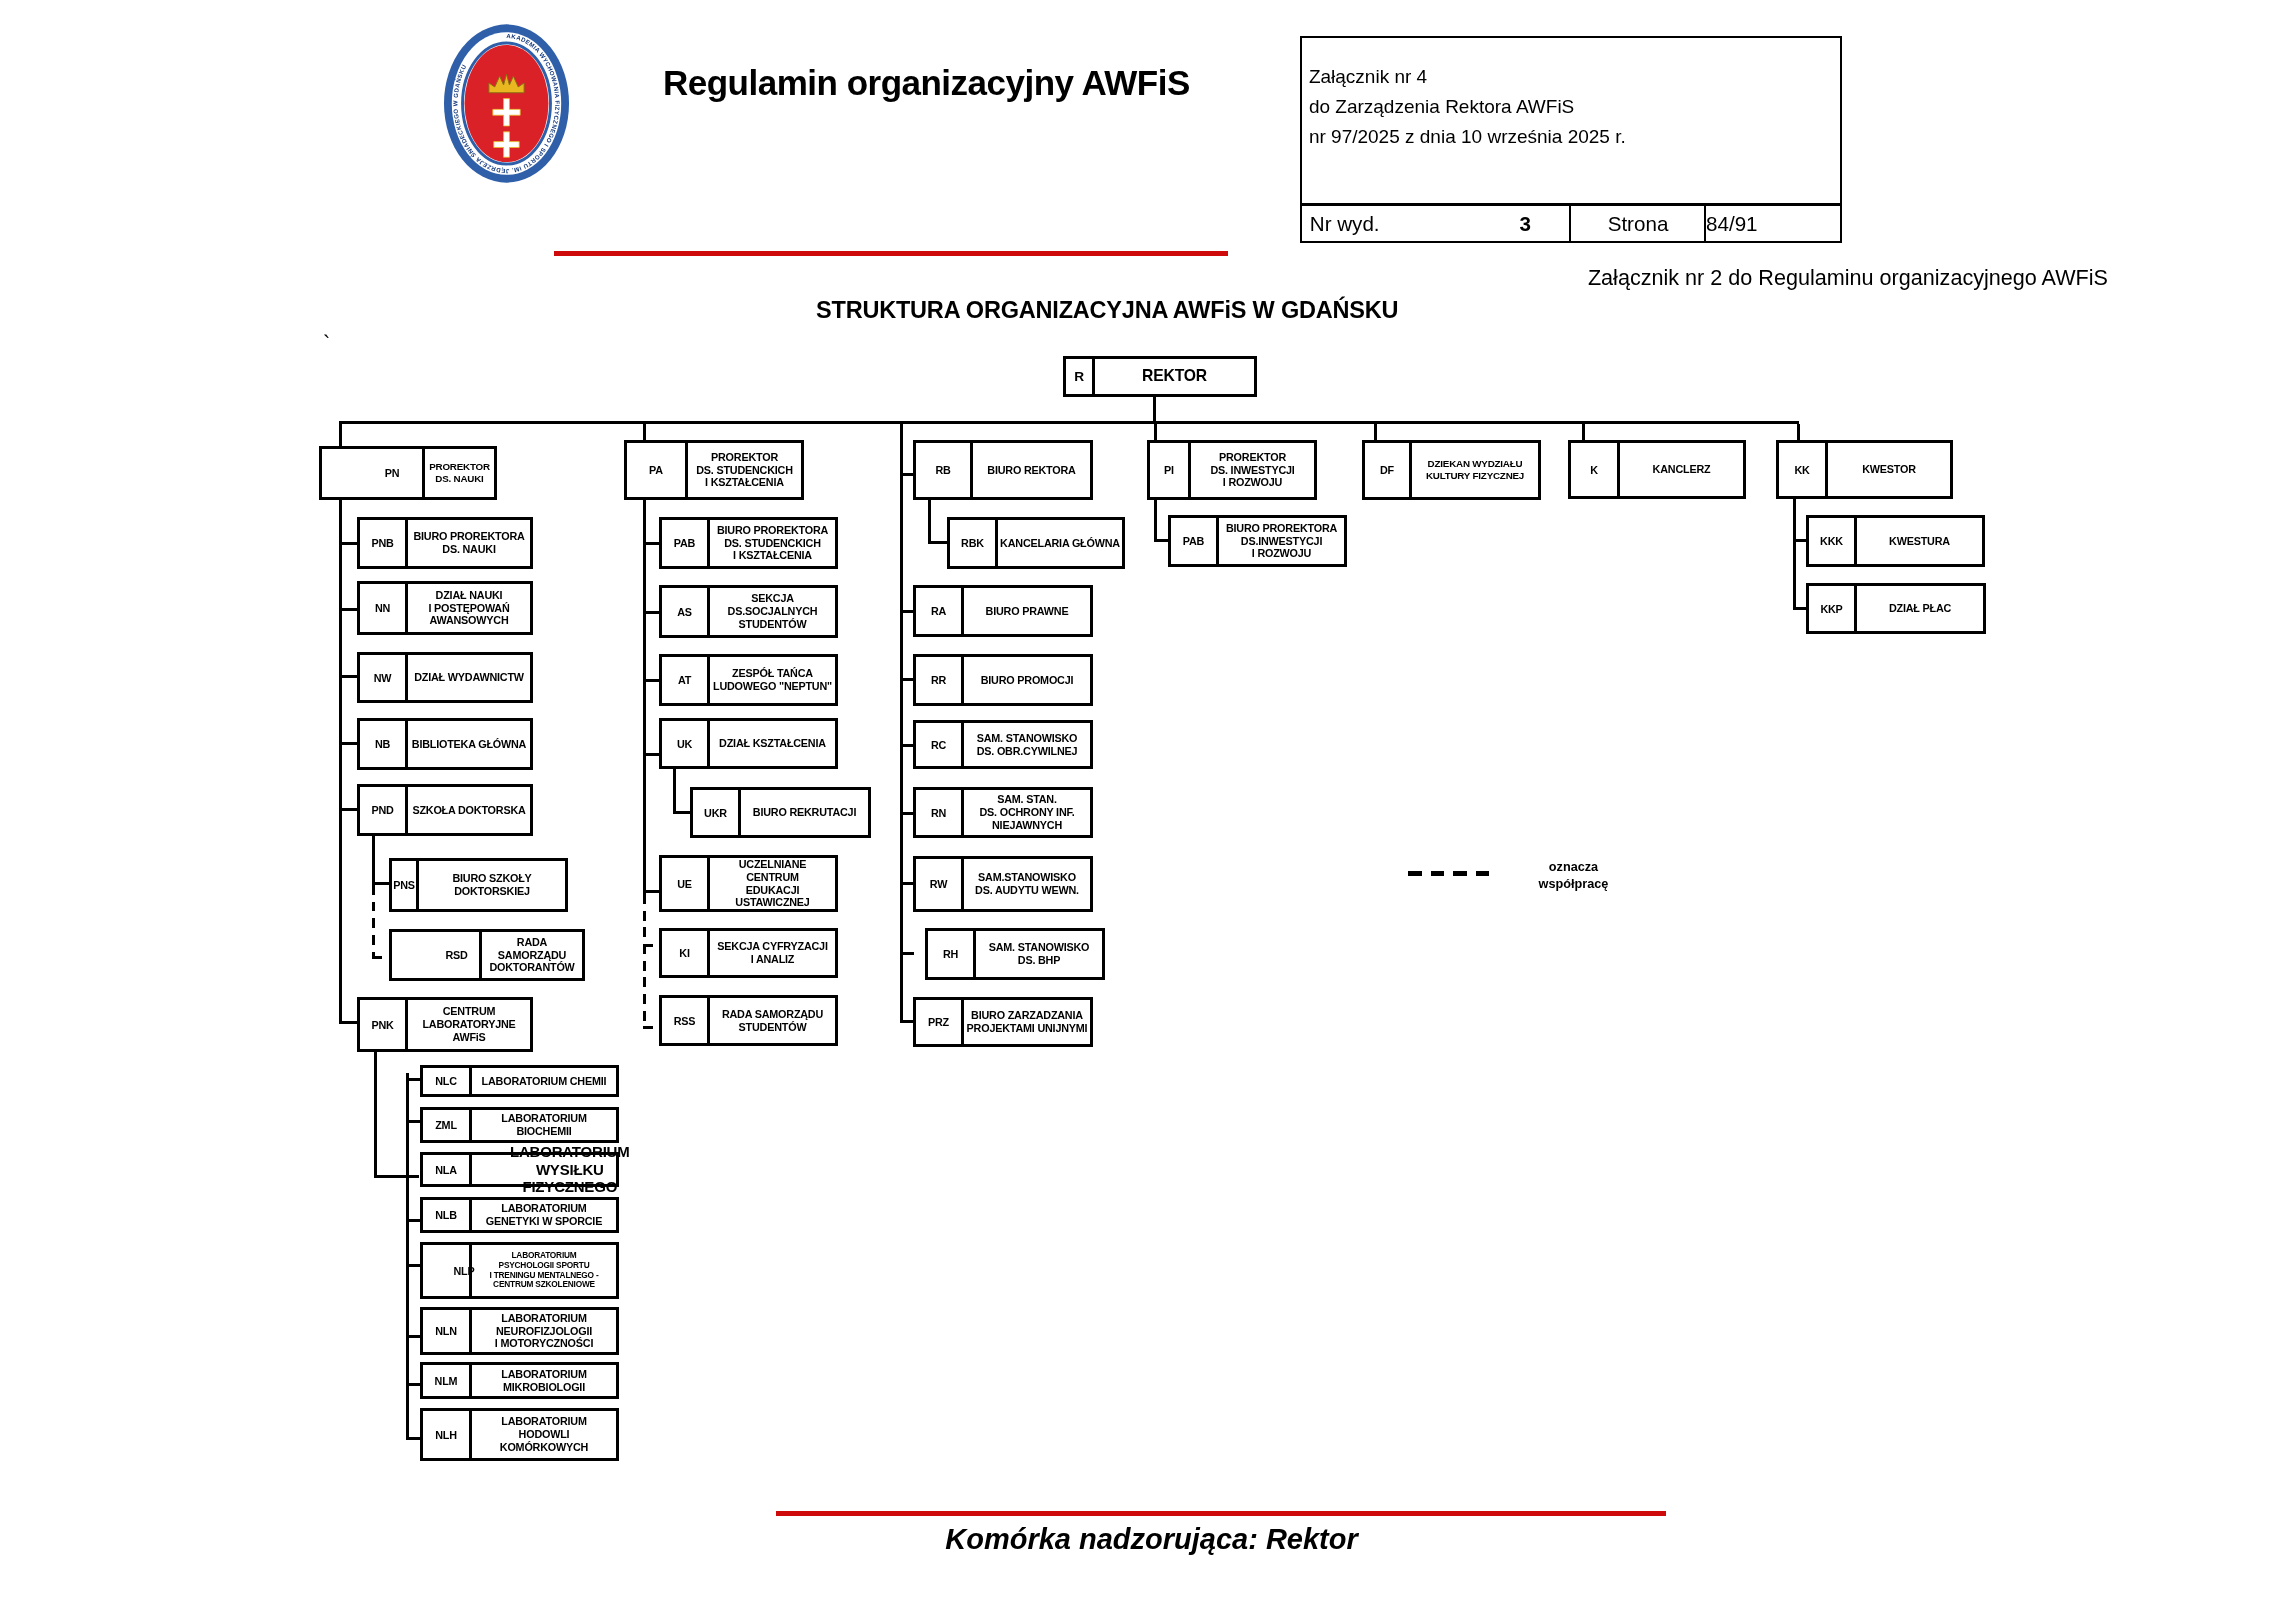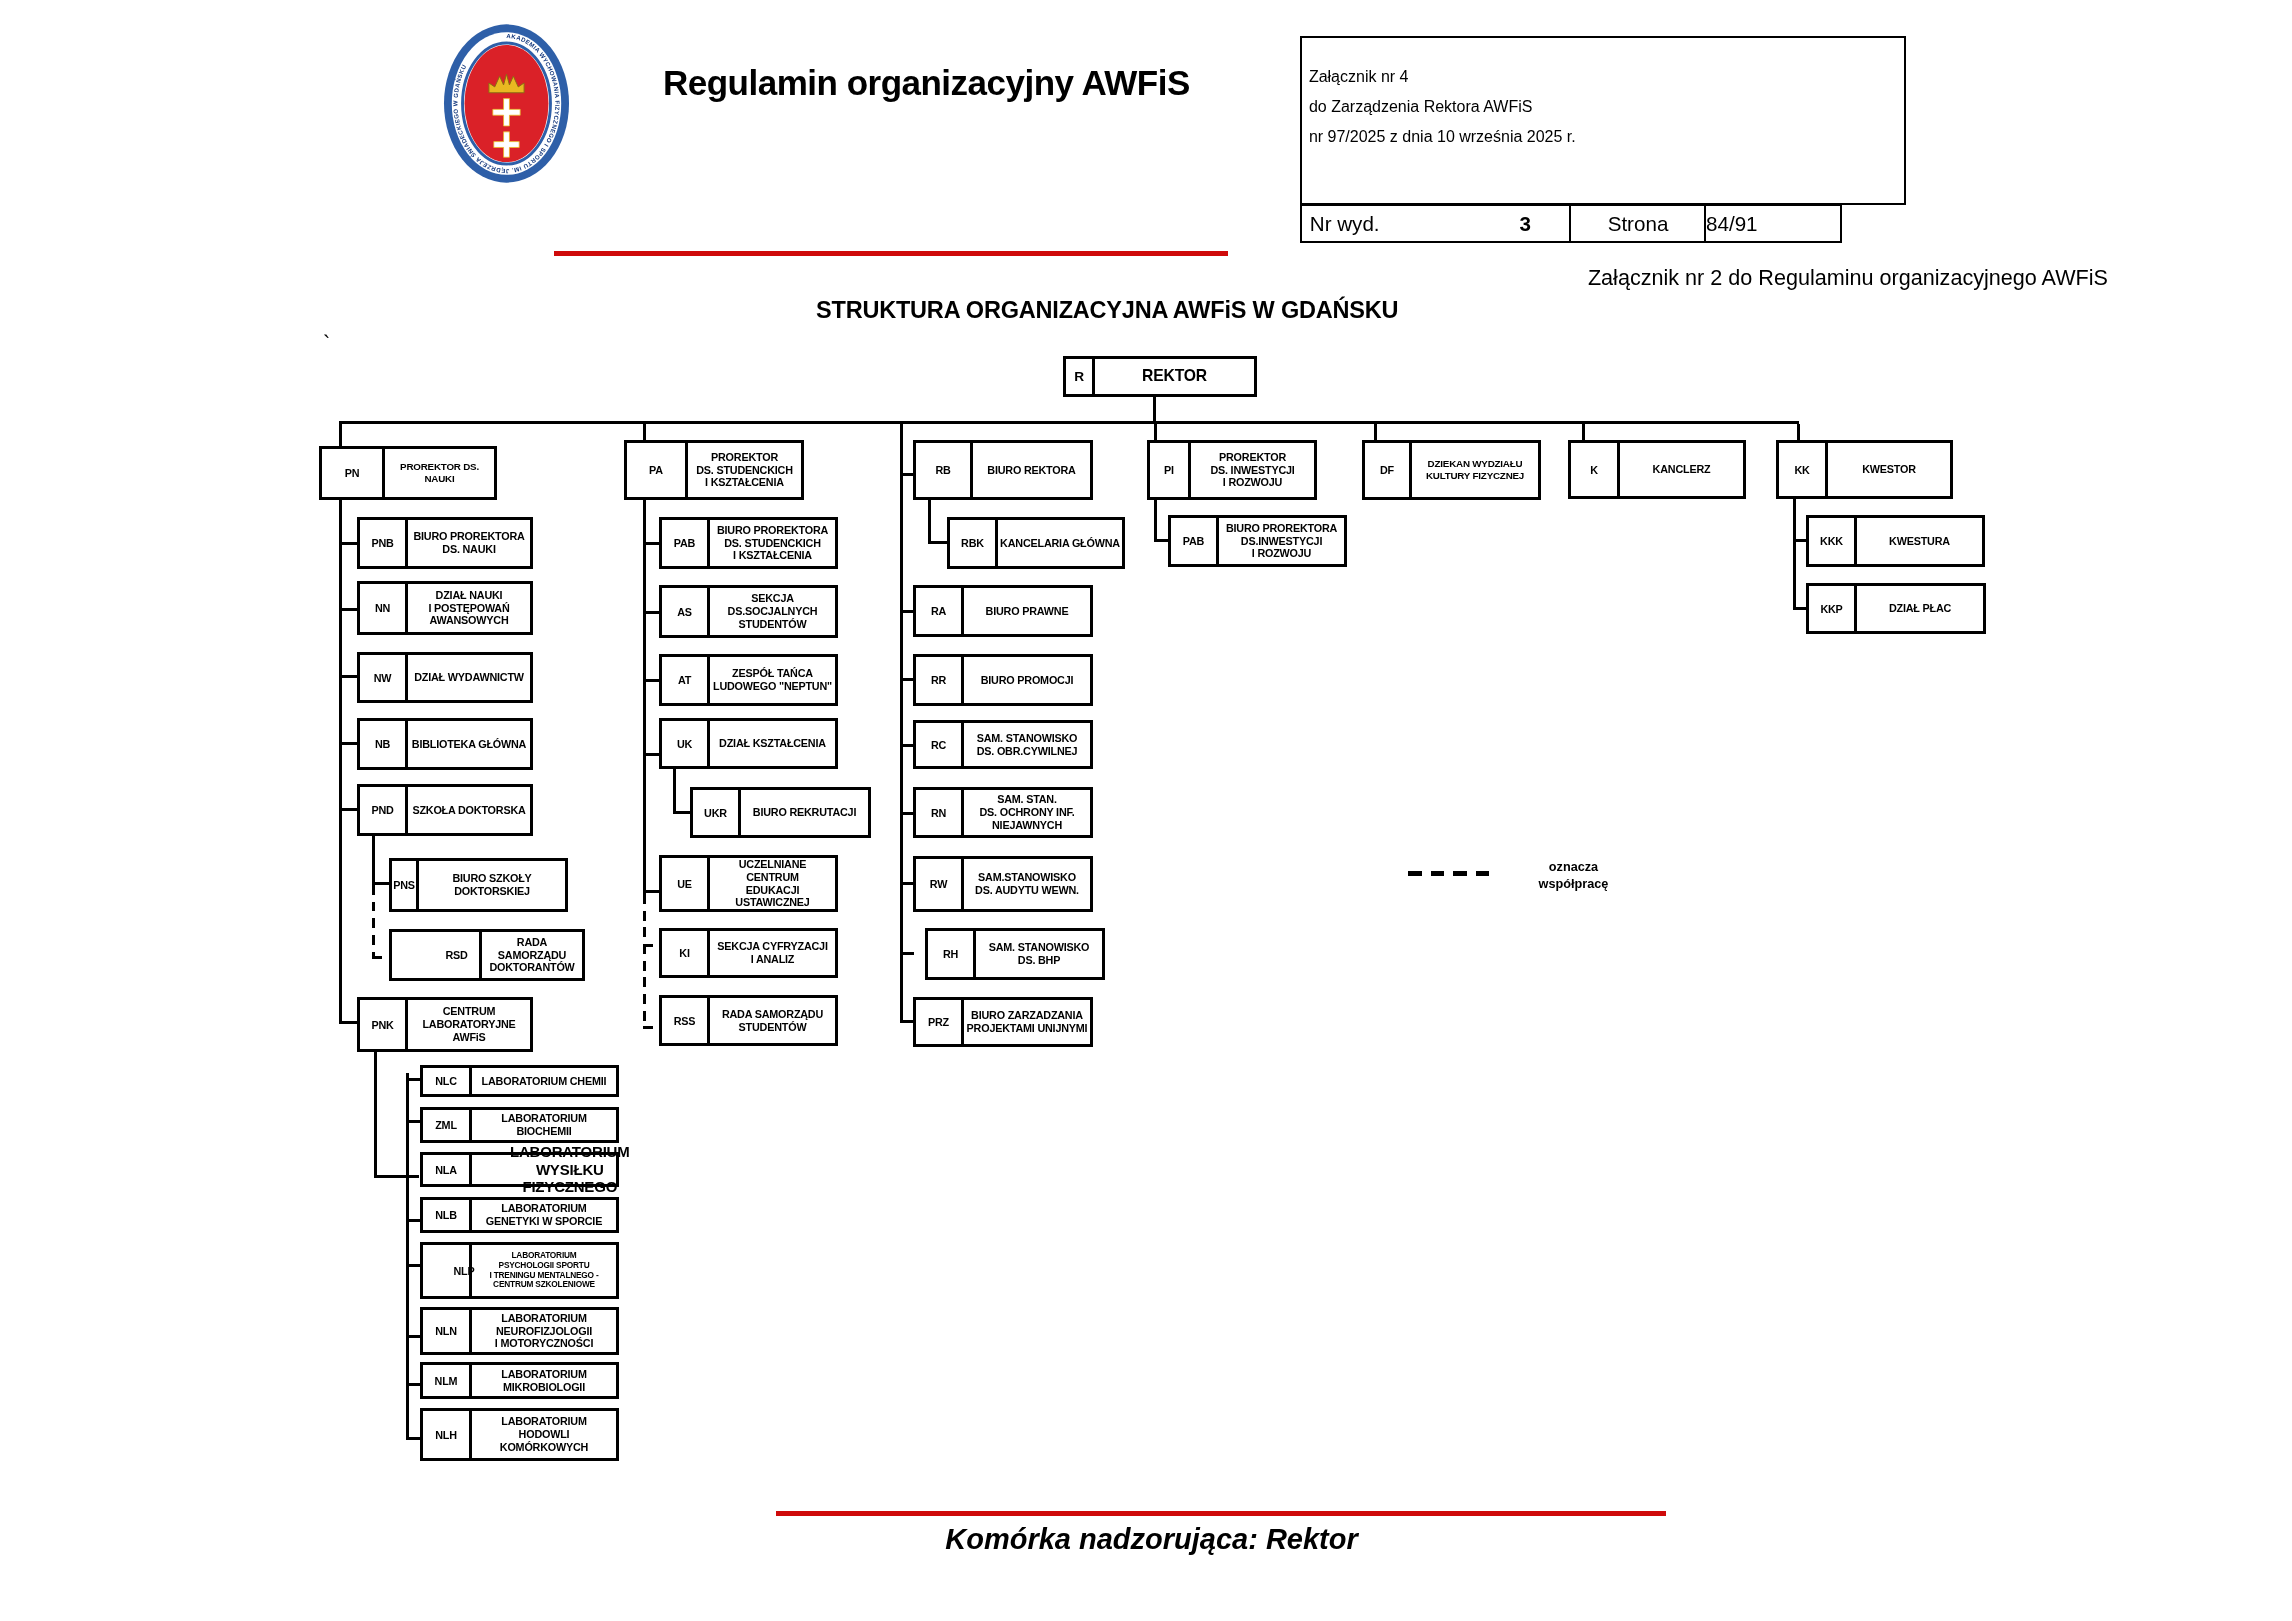--- a/index.html
+++ b/index.html
@@ -1,22 +1,22 @@
 <!DOCTYPE html>
 <html lang="pl"><head>
 <meta charset="utf-8">
 <style>
   html,body{margin:0;padding:0;background:#fff;}
   .page{position:relative;width:2293px;height:1621px;background:#ffffff;overflow:hidden;
         font-family:"Liberation Sans","DejaVu Sans",sans-serif;color:#000;}
 
   
   .page-title{position:absolute;left:663px;top:63px;font-size:35px;font-weight:bold;letter-spacing:-0.5px;}
-  .att-box{position:absolute;left:1300px;top:36px;width:606px;height:169px;border:2.9px solid #000;
-           box-sizing:border-box;padding:23.5px 5.9px 0 6.9px;font-size:16px;line-height:30px;}
+  .att-box{position:absolute;left:1300px;top:36px;width:542px;height:169px;border:2.9px solid #000;
+           box-sizing:border-box;padding:23.5px 5.9px 0 6.9px;font-size:19px;line-height:30px;}
   .meta-cell{position:absolute;height:39px;border:2.9px solid #000;box-sizing:border-box;
              display:flex;align-items:center;font-size:20.6px;background:#fff;}
   .meta-1{left:1300px;top:204px;width:272px;justify-content:space-between;padding:0 39px 0 7.8px;}
   .meta-2{left:1569px;top:204px;width:138px;justify-content:center;}
   .meta-3{left:1704px;top:204px;width:138px;justify-content:flex-start;}
   .bold{font-weight:bold;}
   .redline{position:absolute;background:#cf0a0a;}
   .subnote{position:absolute;left:1441px;top:265px;width:667px;text-align:right;font-size:21.6px;}
   .chart-title{position:absolute;left:816px;top:297px;font-size:23.5px;font-weight:bold;letter-spacing:-0.2px;}
   .stray{position:absolute;left:323px;top:331px;font-size:21.6px;}
@@ -145,21 +145,21 @@
       <div class="conn" style="left: 928px; top: 541px; width: 18.6px; height: 2.9px;"></div>
       <div class="conn" style="left: 1154px; top: 500px; width: 2.9px; height: 42px;"></div>
       <div class="conn" style="left: 1154px; top: 539px; width: 14.7px; height: 2.9px;"></div>
       <div class="conn" style="left: 1793px; top: 499px; width: 2.9px; height: 111px;"></div>
       <div class="conn" style="left: 1793px; top: 539px; width: 13.7px; height: 2.9px;"></div>
       <div class="conn" style="left: 1793px; top: 607px; width: 13.7px; height: 2.9px;"></div>
       <div class="node" style="left: 1063px; top: 356px; width: 194px; height: 41px;">
         <div class="ncode" style="width: 29px; font-size: 13.7px;">R</div>
         <div class="nlabel" style="font-size: 15.7px;">REKTOR</div>
       </div>
-      <div class="node" style="left: 319px; top: 446px; width: 178px; height: 54px;">
+      <div class="node" style="left: 319px; top: 446px; width: 178px; height: 54px; padding-left: 40px;">
         <div class="ncode" style="width: 63px;">PN</div>
         <div class="nlabel" style="font-size: 9.8px;">PROREKTOR DS. NAUKI</div>
       </div>
       <div class="node" style="left: 624px; top: 440px; width: 180px; height: 60px;">
         <div class="ncode" style="width: 61px;">PA</div>
         <div class="nlabel">PROREKTOR
 DS. STUDENCKICH
 I KSZTAŁCENIA</div>
       </div>
       <div class="node" style="left: 913px; top: 440px; width: 180px; height: 60px;">

